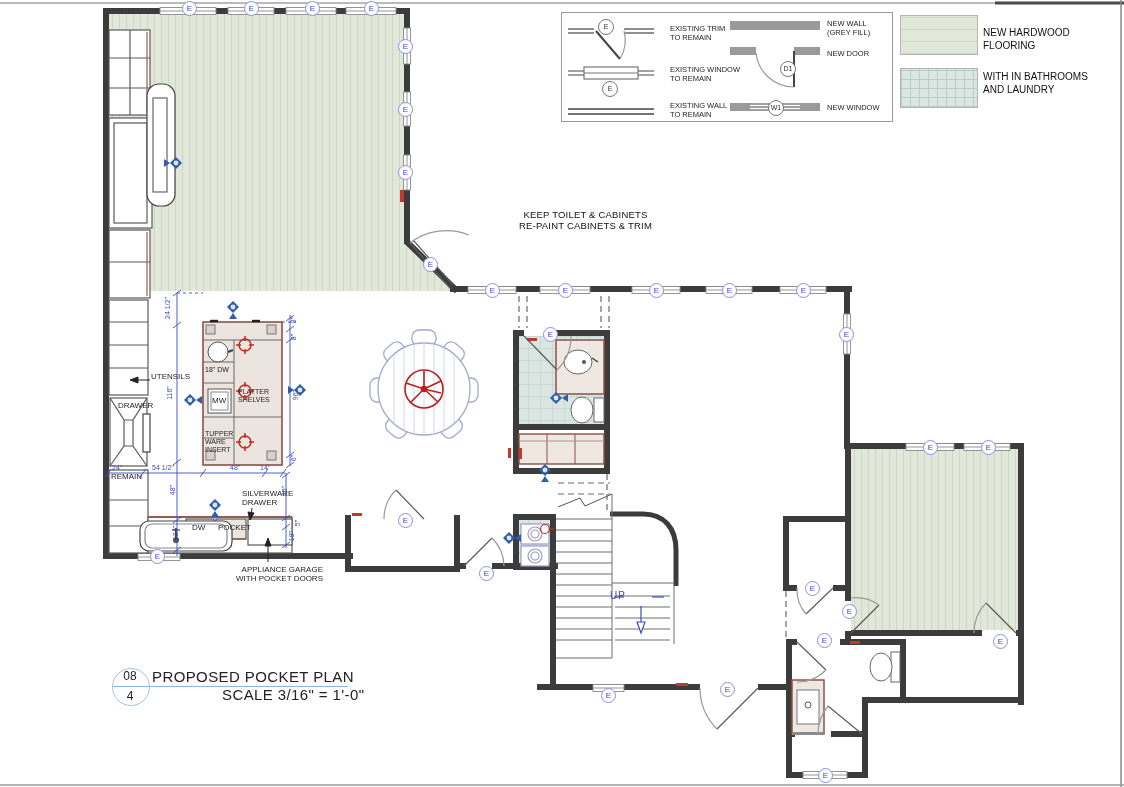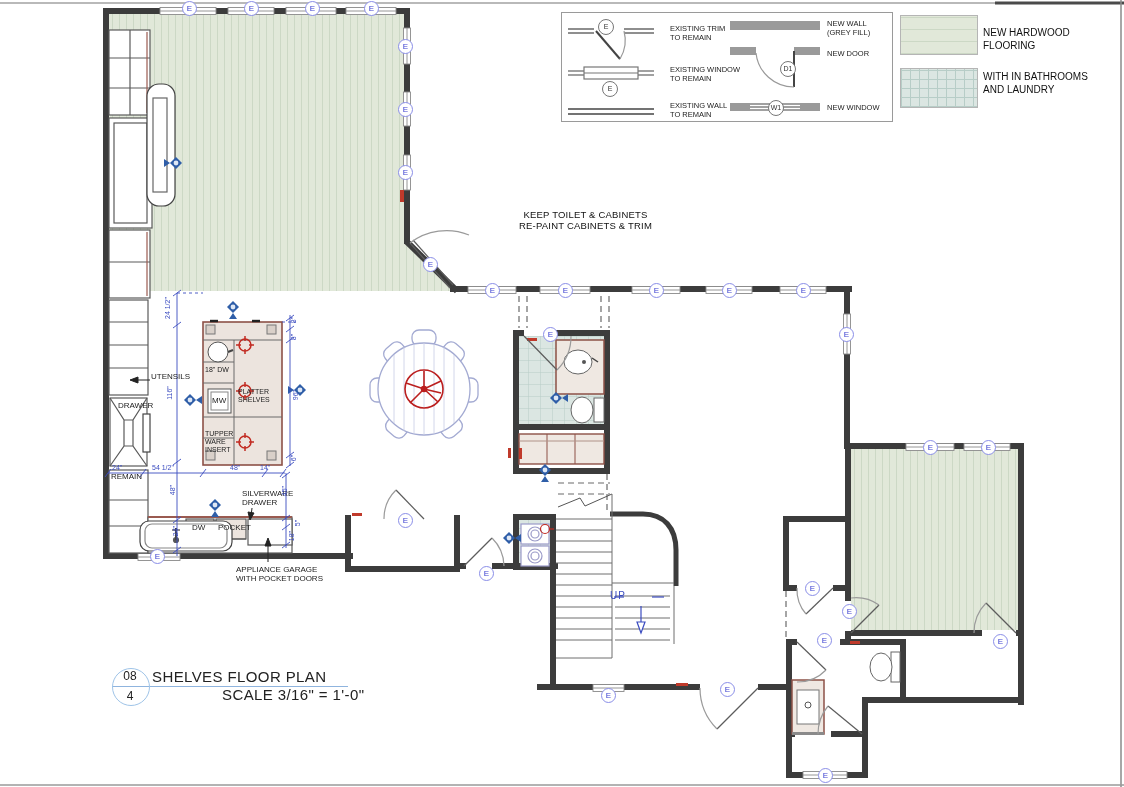--- a/index.html
+++ b/index.html
@@ -519,21 +519,21 @@
 <div class="ovl lbl" style="left:212px;top:396px">MW</div>
 <div class="ovl lbl pre" style="left:238px;top:388px;font-size:7px">PLATTER
 SHELVES</div>
 <div class="ovl lbl pre" style="left:205px;top:430px;font-size:7px">TUPPER
 WARE
 INSERT</div>
 <div class="ovl lbl" style="left:192px;top:523px">DW</div>
 <div class="ovl lbl" style="left:218px;top:523px">POCKET</div>
 <div class="ovl lbl pre" style="left:242px;top:489px">SILVERWARE
 DRAWER</div>
-<div class="ovl lbl pre" style="left:236px;top:565px;text-align:left">APPLIANCE GARAGE
+<div class="ovl lbl pre" style="left:236px;top:565px;text-align:right">APPLIANCE GARAGE
 WITH POCKET DOORS</div>
 
 <div class="ovl dim dimv" style="left:146px;top:304px">24 1/2"</div>
 <div class="ovl dim dimv" style="left:148px;top:389px">116"</div>
 <div class="ovl dim dimv" style="left:151px;top:486px">48"</div>
 <div class="ovl dim dimv" style="left:154px;top:527px">24"</div>
 <div class="ovl dim" style="left:112px;top:464px">24"</div>
 <div class="ovl dim" style="left:152px;top:464px">54 1/2"</div>
 <div class="ovl dim" style="left:230px;top:464px">48"</div>
 <div class="ovl dim" style="left:260px;top:464px">14"</div>
@@ -610,16 +610,16 @@
 <div class="swatch" style="left:900px;top:68px;background:#dbe6e2;
      background-image:repeating-linear-gradient(0deg,#b7cdc7 0,#b7cdc7 1px,transparent 1px,transparent 9px),
                       repeating-linear-gradient(90deg,#b7cdc7 0,#b7cdc7 1px,transparent 1px,transparent 9px);"></div>
 <div class="swatch-lbl pre" style="left:983px;top:70px">WITH IN BATHROOMS
 AND LAUNDRY</div>
 
 <div class="tline" style="left:112px;top:686px;width:236px"></div>
 <div class="tcircle"></div>
 <div class="tnum" style="left:112px;top:669px">08</div>
 <div class="tnum" style="left:112px;top:689px">4</div>
-<div class="ttitle" style="left:152px;top:668px">SHELVES FLOOR PLAN</div>
+<div class="ttitle" style="left:152px;top:668px">PROPOSED POCKET PLAN</div>
 <div class="ttitle" style="left:222px;top:686px">SCALE 3/16" = 1'-0"</div>
 
 </div>
 
 </body></html>

